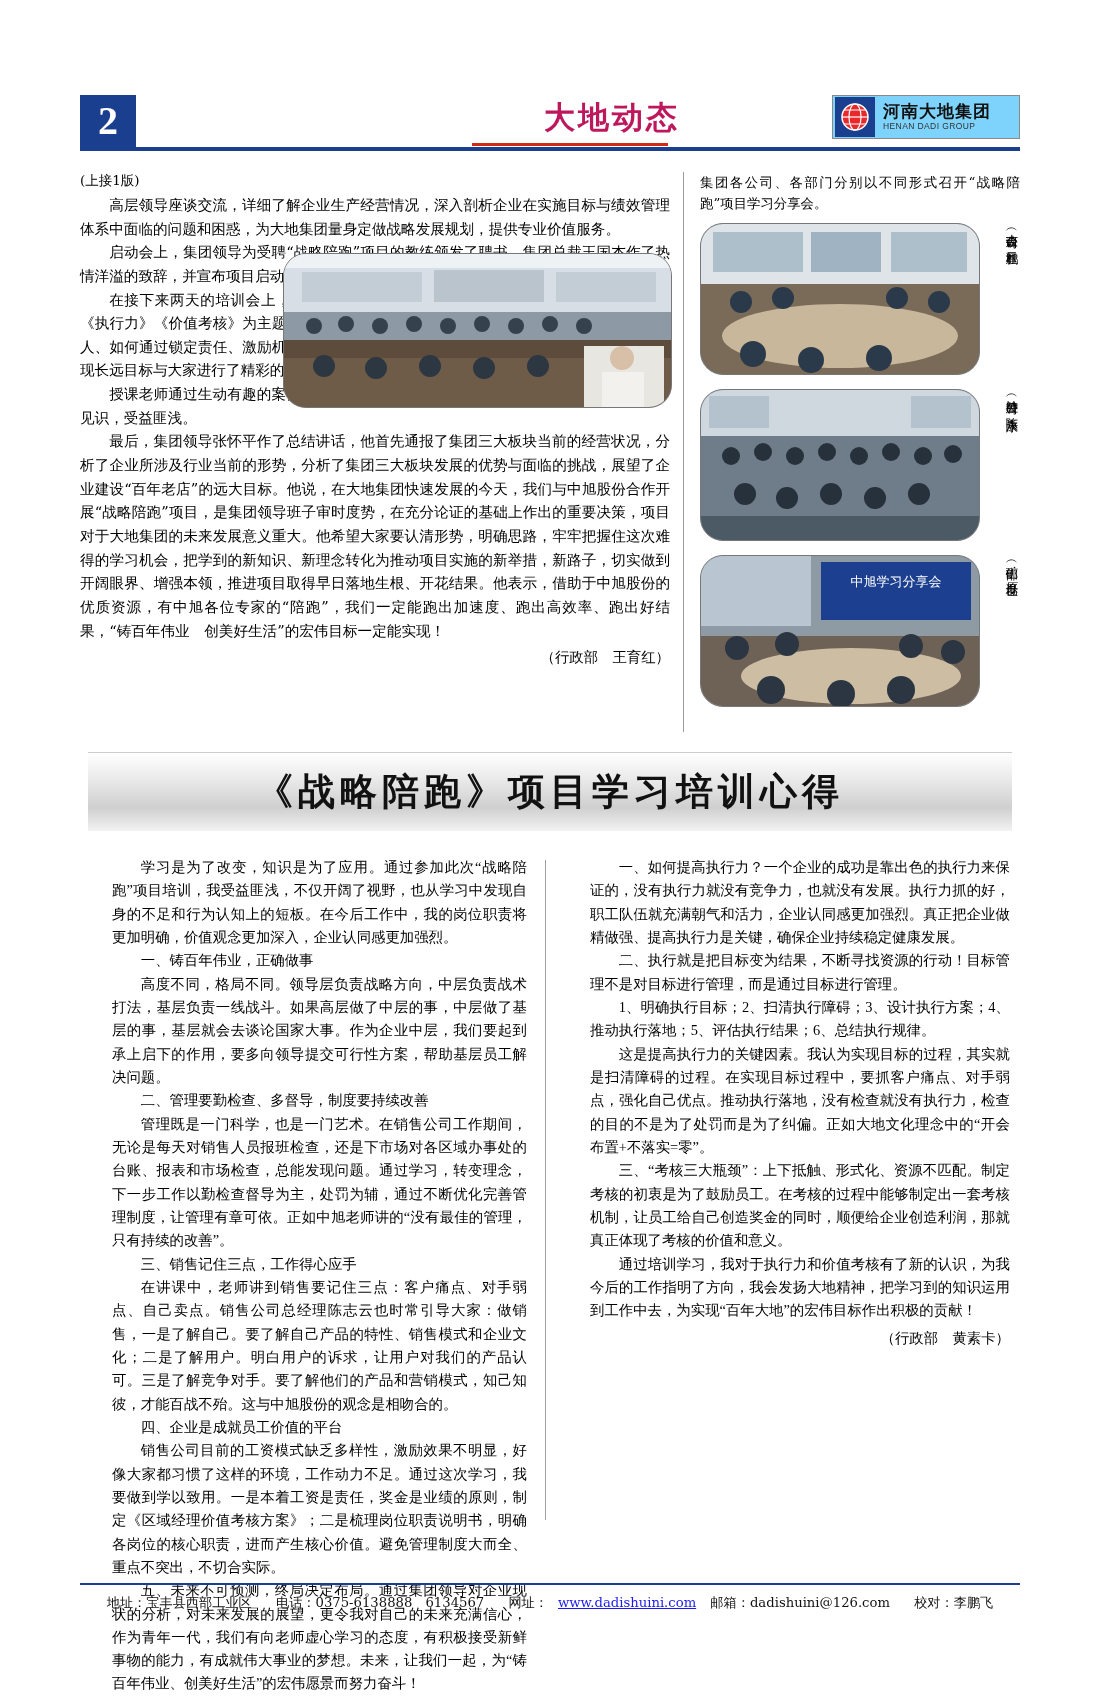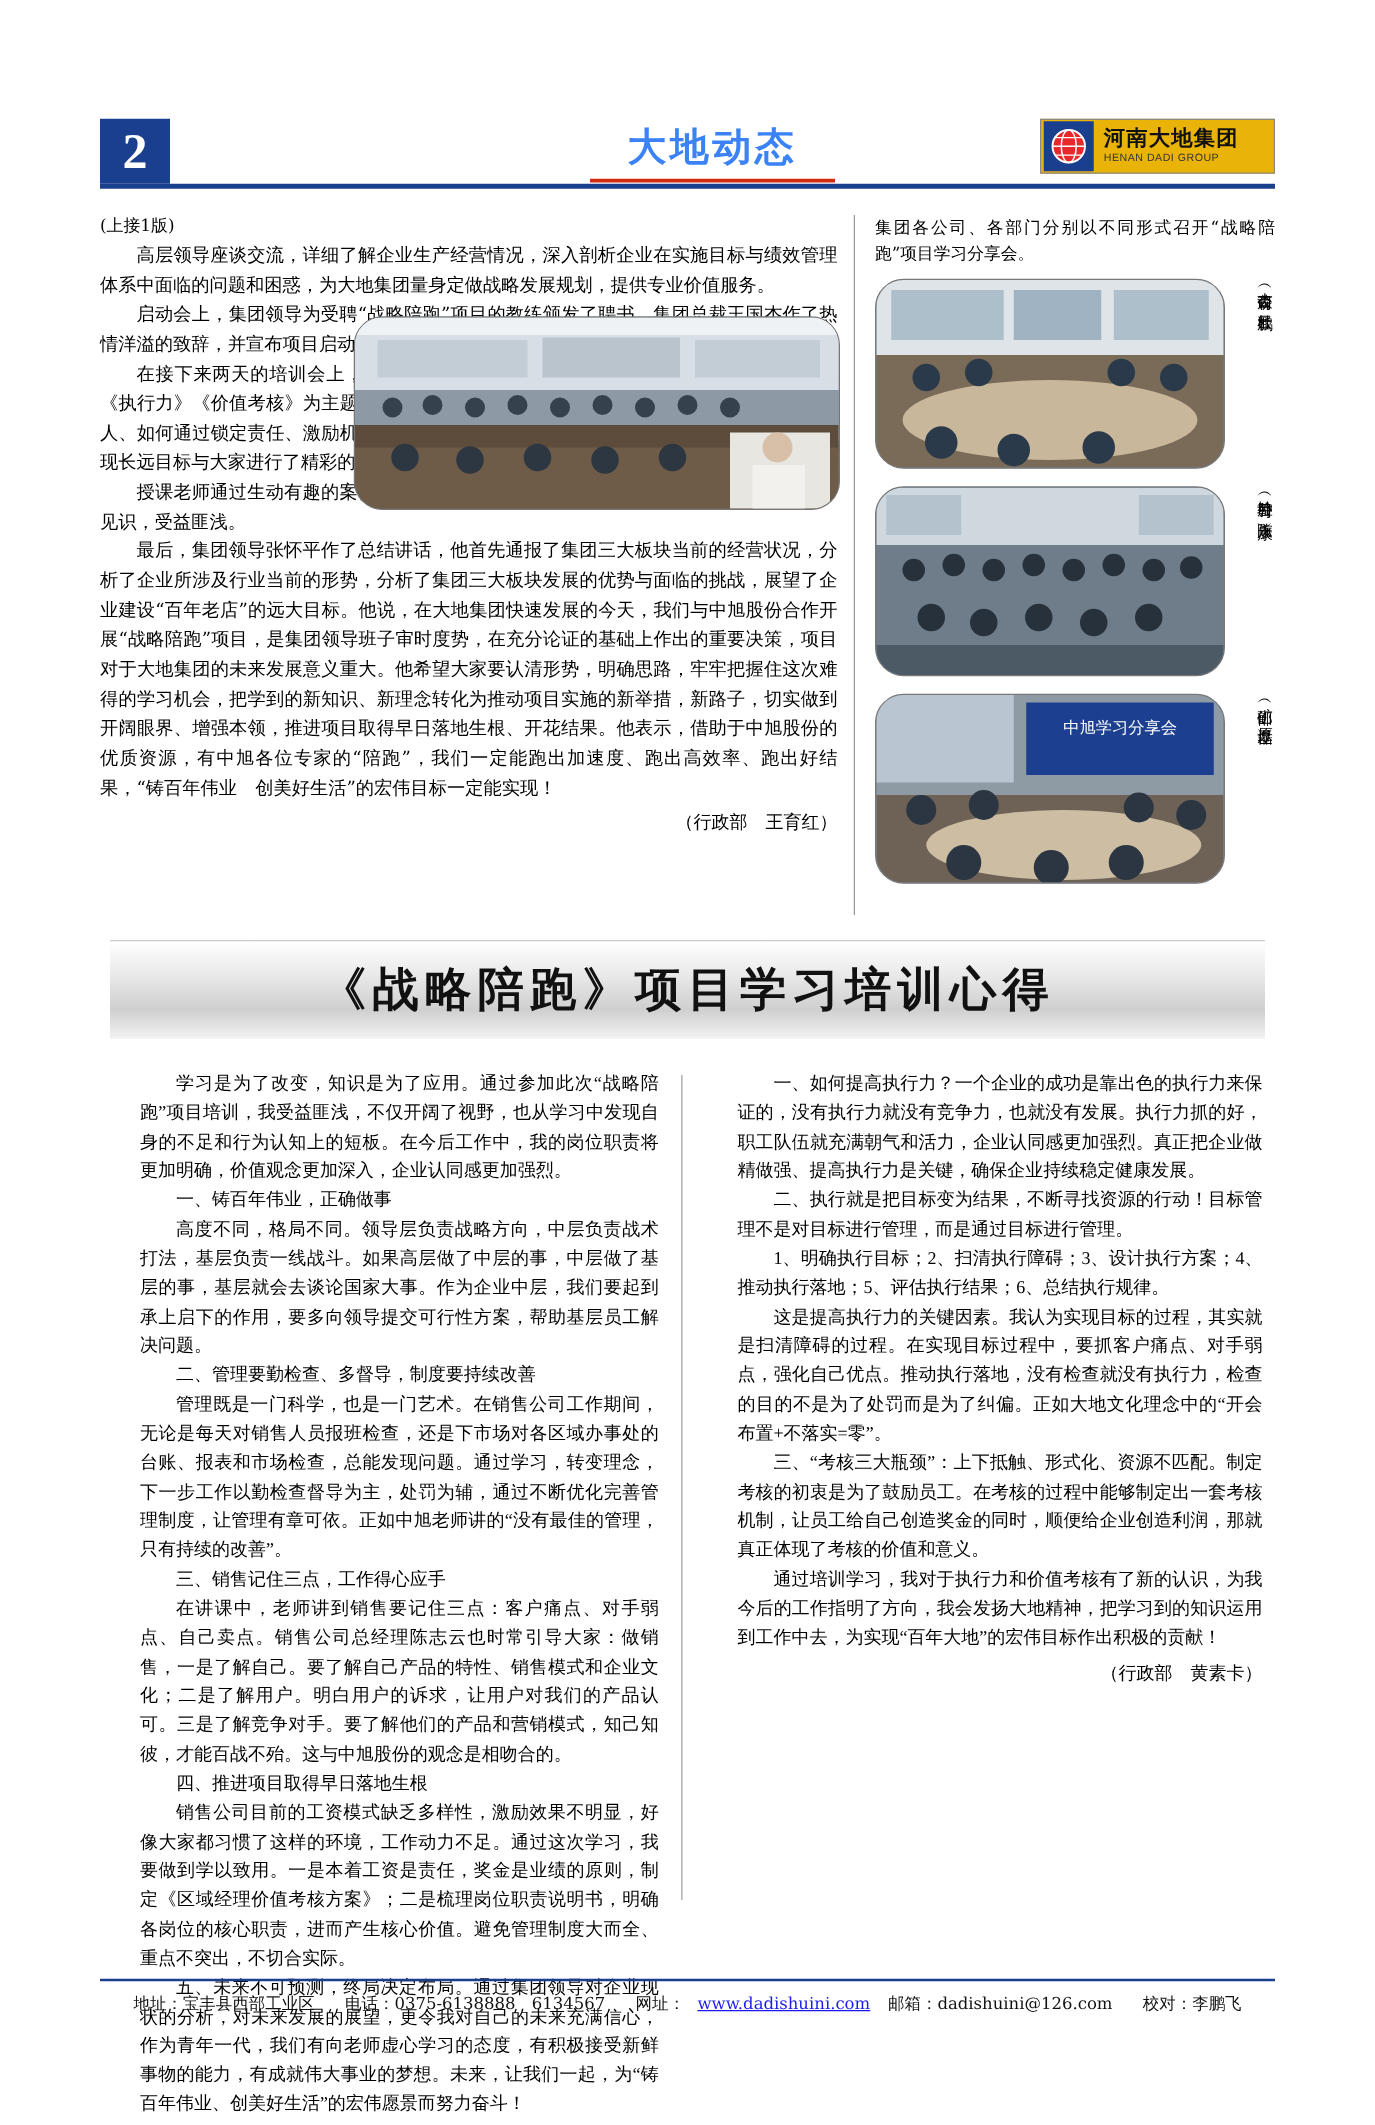--- a/index.html
+++ b/index.html
@@ -44,39 +44,39 @@
   .mast-rule {
     position: absolute;
     left: 0; top: 52px;
     width: 940px; height: 4px;
     background: #1b3f8f;
   }
   .mast-title {
     position: absolute;
     left: 380px; top: 2px;
     width: 220px;
-    text-align: center;
+    text-align: right;
     font-family: Liberation Sans, sans-serif;
     font-weight: bold;
     font-size: 31px;
     letter-spacing: 3px;
-    color: #3b82f6;
+    color: #be185d;
   }
   .mast-title-underline {
     position: absolute;
     left: 392px; top: 48px;
     width: 196px; height: 3px;
     background: #d32a12;
   }
   .logo-box {
     position: absolute;
     right: 0; top: 0;
     width: 186px; height: 42px;
     border: 1px solid #8a8a8a;
-    background: #eab308;
+    background: #7dd3fc;
     display: flex;
     align-items: center;
   }
   .logo-mark {
     width: 40px; height: 40px;
     margin-left: 2px;
     background: #1b3f8f;
     display: flex; align-items: center; justify-content: center;
   }
   .logo-text {
@@ -405,21 +405,21 @@
 
   <div class="col-left">
     <div class="col-text">
       <span class="indent">学习是为了改变，知识是为了应用。通过参加此次“战略陪跑”项目培训，我受益匪浅，不仅开阔了视野，也从学习中发现自身的不足和行为认知上的短板。在今后工作中，我的岗位职责将更加明确，价值观念更加深入，企业认同感更加强烈。</span>
       <span class="indent">一、铸百年伟业，正确做事</span>
       <span class="indent">高度不同，格局不同。领导层负责战略方向，中层负责战术打法，基层负责一线战斗。如果高层做了中层的事，中层做了基层的事，基层就会去谈论国家大事。作为企业中层，我们要起到承上启下的作用，要多向领导提交可行性方案，帮助基层员工解决问题。</span>
       <span class="indent">二、管理要勤检查、多督导，制度要持续改善</span>
       <span class="indent">管理既是一门科学，也是一门艺术。在销售公司工作期间，无论是每天对销售人员报班检查，还是下市场对各区域办事处的台账、报表和市场检查，总能发现问题。通过学习，转变理念，下一步工作以勤检查督导为主，处罚为辅，通过不断优化完善管理制度，让管理有章可依。正如中旭老师讲的“没有最佳的管理，只有持续的改善”。</span>
       <span class="indent">三、销售记住三点，工作得心应手</span>
       <span class="indent">在讲课中，老师讲到销售要记住三点：客户痛点、对手弱点、自己卖点。销售公司总经理陈志云也时常引导大家：做销售，一是了解自己。要了解自己产品的特性、销售模式和企业文化；二是了解用户。明白用户的诉求，让用户对我们的产品认可。三是了解竞争对手。要了解他们的产品和营销模式，知己知彼，才能百战不殆。这与中旭股份的观念是相吻合的。</span>
-      <span class="indent">四、推进项目取得早日落地生根</span>
+      <span class="indent">四、企业是成就员工价值的平台</span>
       <span class="indent">销售公司目前的工资模式缺乏多样性，激励效果不明显，好像大家都习惯了这样的环境，工作动力不足。通过这次学习，我要做到学以致用。一是本着工资是责任，奖金是业绩的原则，制定《区域经理价值考核方案》；二是梳理岗位职责说明书，明确各岗位的核心职责，进而产生核心价值。避免管理制度大而全、重点不突出，不切合实际。</span>
       <span class="indent">五、未来不可预测，终局决定布局。通过集团领导对企业现状的分析，对未来发展的展望，更令我对自己的未来充满信心，作为青年一代，我们有向老师虚心学习的态度，有积极接受新鲜事物的能力，有成就伟大事业的梦想。未来，让我们一起，为“铸百年伟业、创美好生活”的宏伟愿景而努力奋斗！</span>
     </div>
     <div class="sign">（销售公司　张鹏领）</div>
   </div>
 
   <div class="col-right">
     <div class="col-text">
       <span class="indent">一、如何提高执行力？一个企业的成功是靠出色的执行力来保证的，没有执行力就没有竞争力，也就没有发展。执行力抓的好，职工队伍就充满朝气和活力，企业认同感更加强烈。真正把企业做精做强、提高执行力是关键，确保企业持续稳定健康发展。</span>
       <span class="indent">二、执行就是把目标变为结果，不断寻找资源的行动！目标管理不是对目标进行管理，而是通过目标进行管理。</span>

